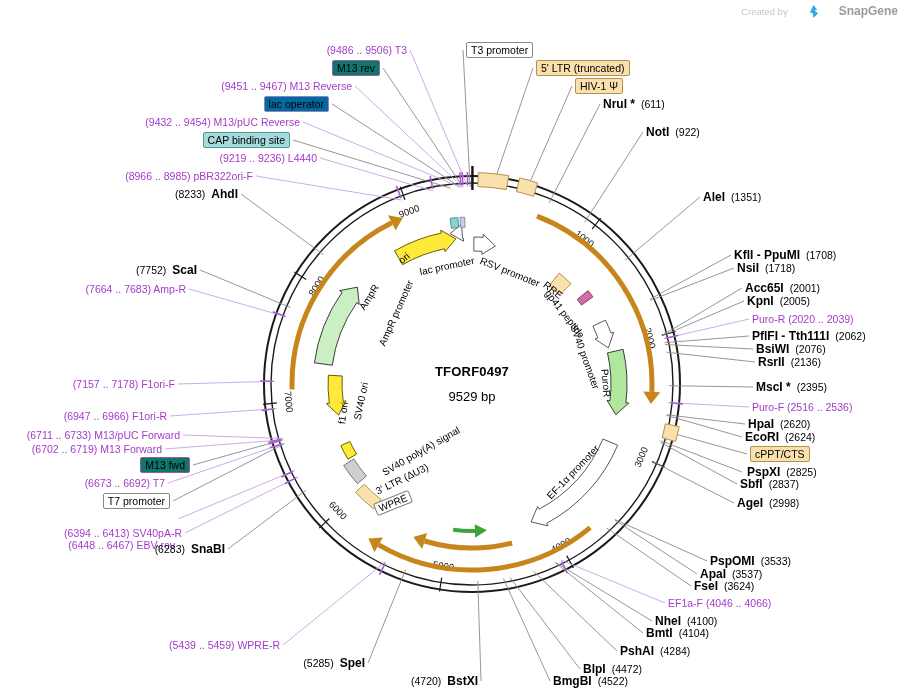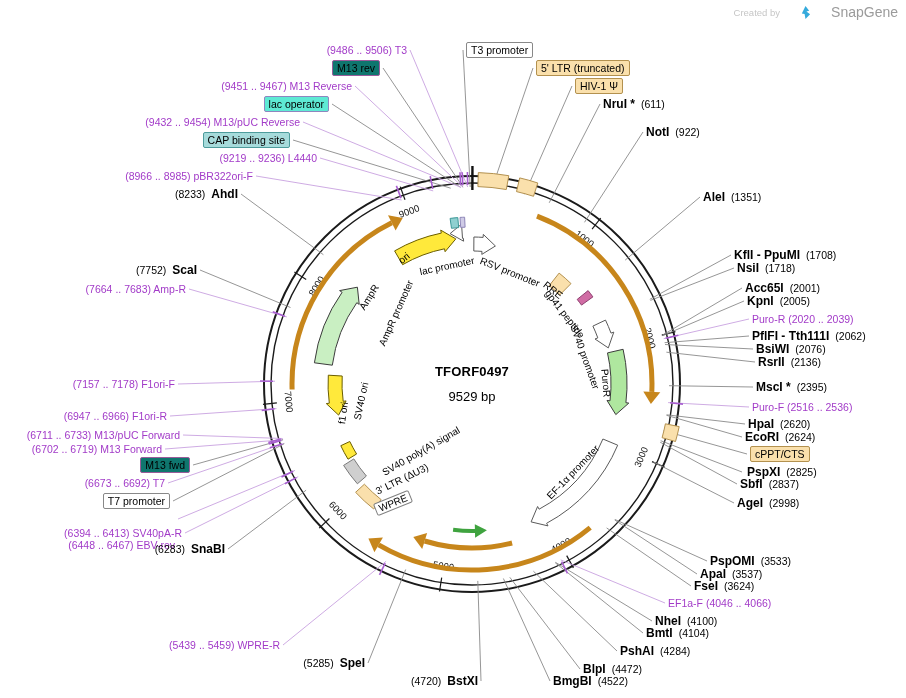--- a/index.html
+++ b/index.html
@@ -14,29 +14,29 @@
   .epos{font-size:10.5px}
   .side-left .epos{margin-right:6px}
   .side-right .ename{margin-right:6px}
   .primer .t{color:#A23BC8;font-size:10.5px}
   .box-white .t,.box-tan .t,.box-plum .t,.box-cyan .t,.box-gray .t{
      display:inline-block;border:1px solid #888;border-radius:2px;
      padding:0 4px;font-size:10.5px;line-height:14px;background:#fff;color:#000}
   .box-tan .t{background:#FAE0AC;border-color:#B3914F}
   .box-plum .t{background:#0f766e;border-color:#9A5C9A}
   .box-cyan .t{background:#A6DBDB;border-color:#4E9C9C}
-  .box-gray .t{background:#5eead4;border-color:#8F86BE}
+  .box-gray .t{background:#0369a1;border-color:#8F86BE}
   .ilabel{position:absolute;font-size:10px;white-space:nowrap;color:#000}
   .ibox{background:#fff;border:1px solid #808080;border-radius:2px;padding:0 3px}
   .center-label{position:absolute;left:472px;top:384px;transform:translate(-50%,-50%);text-align:center}
   .ctitle{font-size:13px;font-weight:bold;letter-spacing:.2px}
   .csize{font-size:13px;margin-top:10px}
   .watermark{position:absolute;top:4px;right:8px;display:flex;align-items:center;gap:20px}
   .wm-created{font-size:9.5px;color:#C6C6C6}
-  .wm-brand{font-size:14px;font-weight:normal;color:#9B9B9B}
+  .wm-brand{font-size:12px;font-weight:bold;color:#9B9B9B}
 </style>
 </head>
 <body>
 
 <div class="stage">
   <svg id="plasmid-svg" width="906" height="698">
       <circle cx="472" cy="384" r="208" fill="none" stroke="#1A1A1A" stroke-width="2"></circle>
       <circle cx="472" cy="384" r="201" fill="none" stroke="#1A1A1A" stroke-width="1.4"></circle>
       <line x1="472.3837560566627" y1="190.00037955890485" x2="472.43123103274473" y2="166.00042651464568" stroke="#111" stroke-width="2.4"></line>
       <line x1="592.1" y1="229.1" x2="600.7" y2="218.0" stroke="#1A1A1A" stroke-width="1.2"></line>

